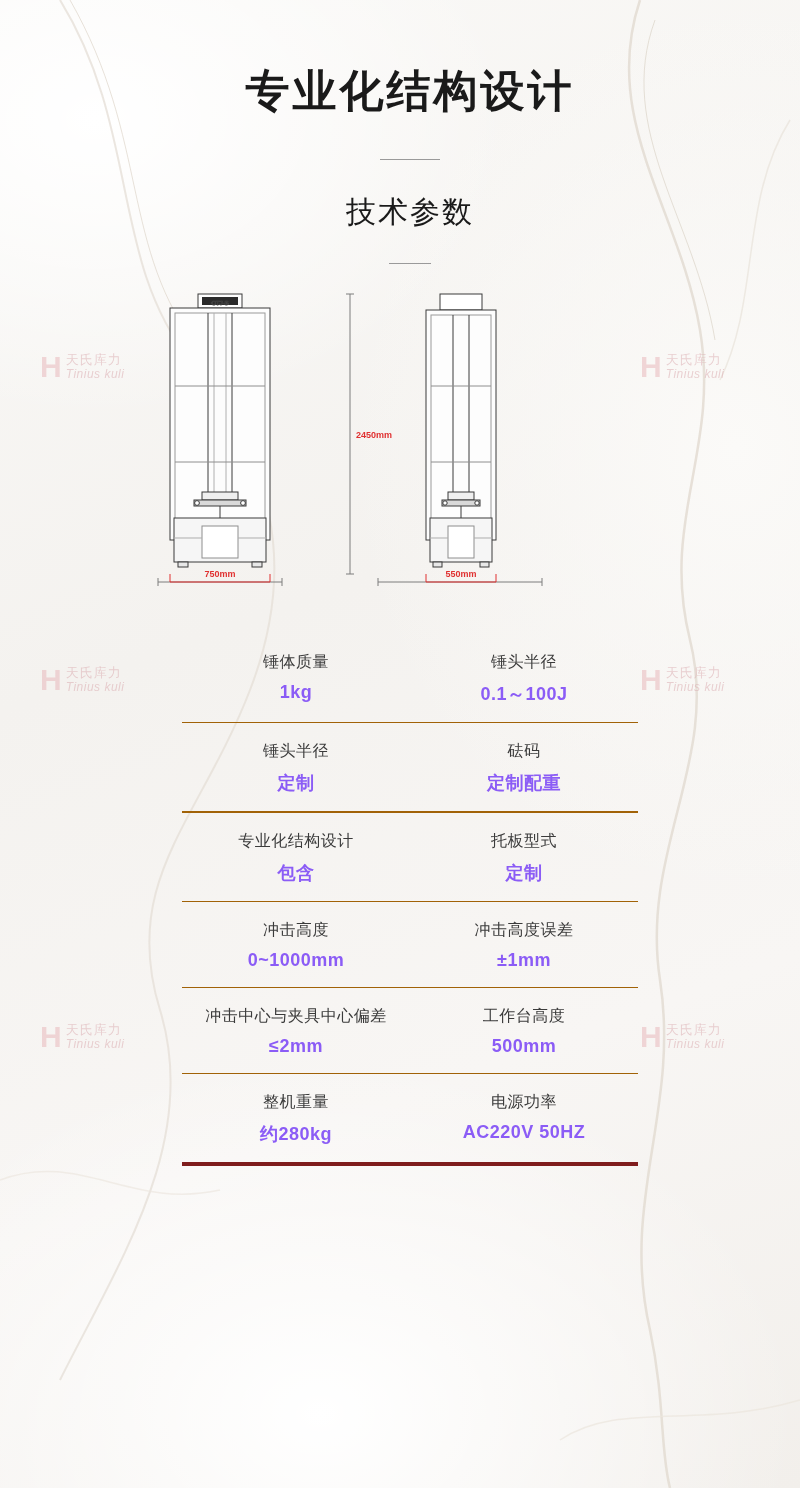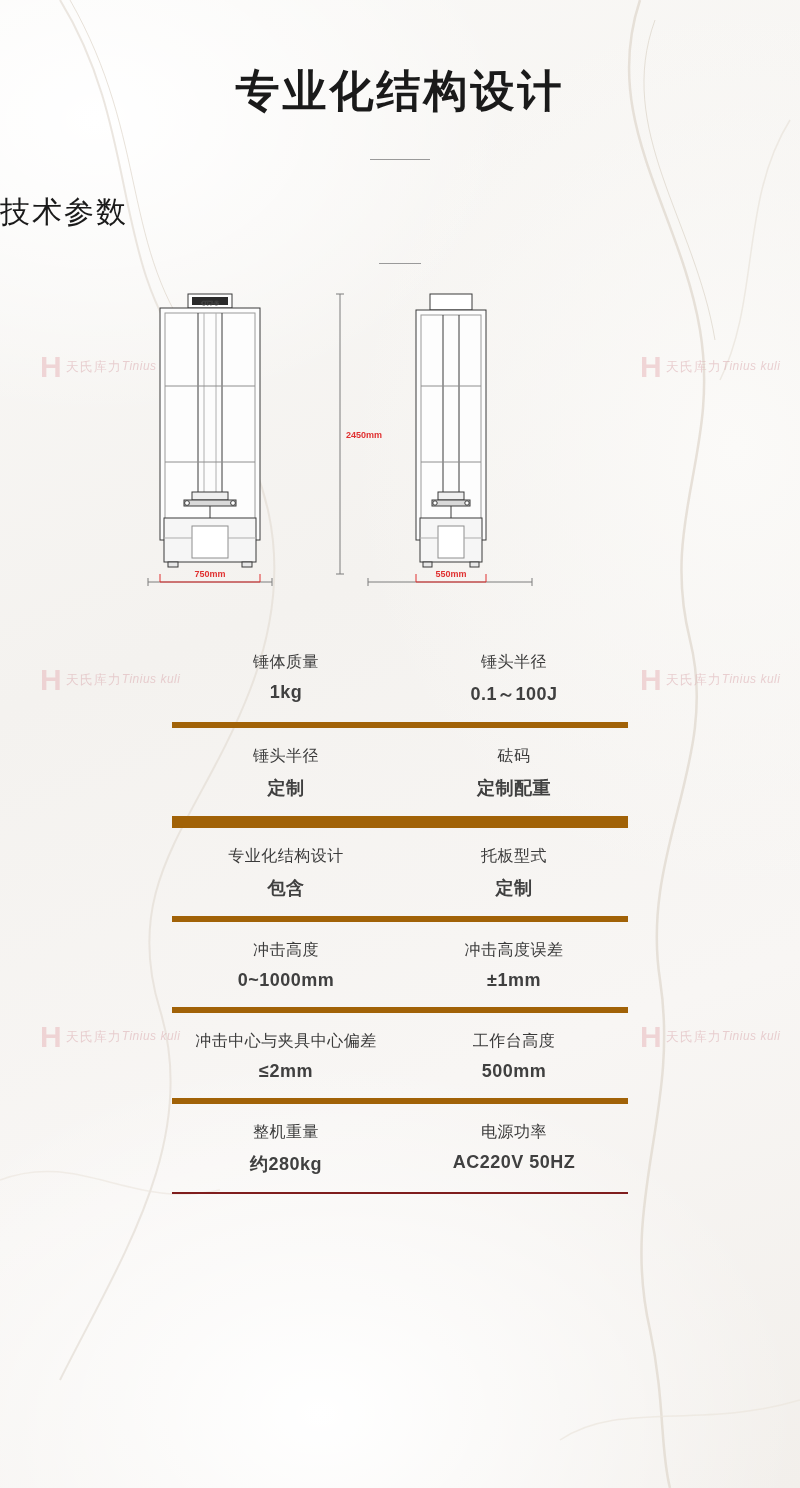--- a/index.html
+++ b/index.html
@@ -43,51 +43,53 @@
   }
   .wm .mark {
     font-size: 30px;
     font-weight: bold;
     color: #e8b4b8;
     line-height: 1;
     letter-spacing: -2px;
   }
   .wm .wtext {
     display: flex;
+    flex-direction: column;
     line-height: 1.15;
   }
   .wm .wcn {
     font-size: 13px;
     color: #d9a7ac;
     letter-spacing: 1px;
   }
   .wm .wen {
     font-size: 12px;
     color: #d9a7ac;
     font-style: italic;
     letter-spacing: 0.5px;
   }
 
   
-  .content { position: relative; }
+  .content { position: relative; margin-left: 20px; }
   .title {
     text-align: center;
     font-size: 44px;
     font-weight: bold;
     color: #1a1a1a;
     letter-spacing: 3px;
     padding-top: 62px;
   }
   .rule {
     width: 60px;
     height: 1px;
     background: #9a9a9a;
     margin: 38px auto 0;
   }
   .subtitle {
+    text-align: center;
     font-size: 30px;
     color: #1a1a1a;
     letter-spacing: 2px;
     margin-top: 32px;
   }
   .rule2 {
     width: 42px;
     height: 1px;
     background: #9a9a9a;
     margin: 30px auto 0;
@@ -101,39 +103,39 @@
   }
   .diagram svg { display: block; margin: 0 auto; }
 
   
   .specs {
     width: 456px;
     margin: 8px auto 0;
   }
   .spec-row {
     display: flex;
-    border-bottom: 6px solid #a16207;
-  }
-  .spec-row:last-child { border-bottom: 2px solid #7f1d1d; }
+    border-bottom: 1px solid #a16207;
+  }
+  .spec-row:last-child { border-bottom: 4px solid #7f1d1d; }
   .spec-cell {
     flex: 1 1 50%;
     text-align: center;
     padding: 18px 4px 16px;
     box-sizing: border-box;
   }
   .spec-label {
     font-size: 16px;
     color: #3b3b3b;
     letter-spacing: 0.5px;
     margin-bottom: 9px;
   }
   .spec-value {
     font-size: 18px;
     font-weight: bold;
-    color: #404040;
+    color: #8b5cf6;
     letter-spacing: 0.5px;
   }
 </style>
 </head>
 <body>
 
 <div class="bg"></div>
 
 <div class="vein" style="left:0;top:0;width:800px;height:1488px;">
   <svg width="800" height="1488" viewBox="0 0 800 1488">

